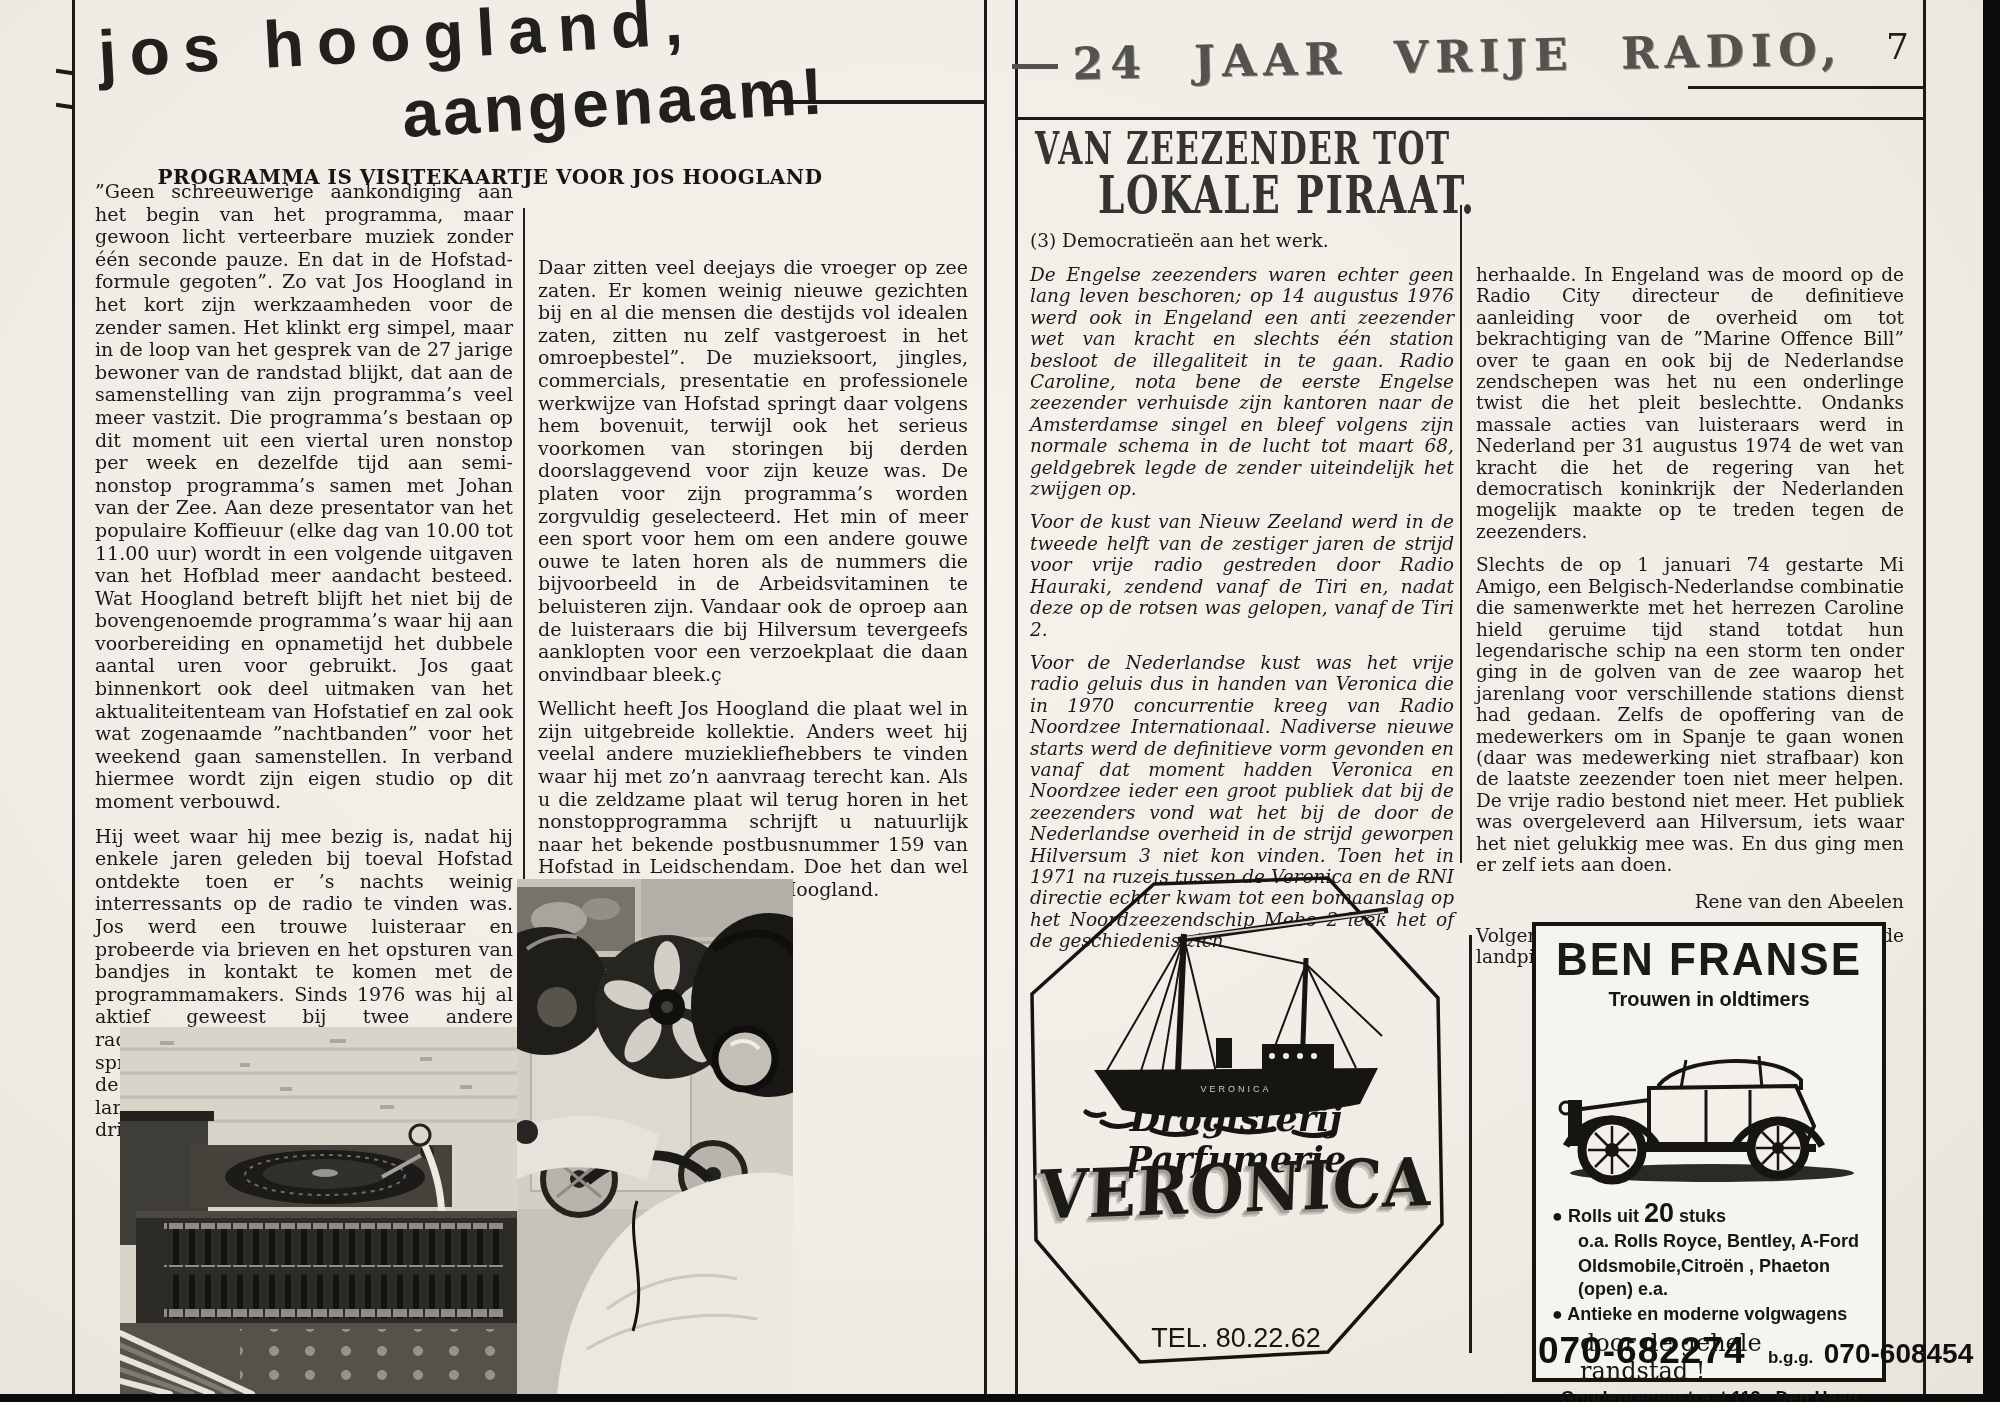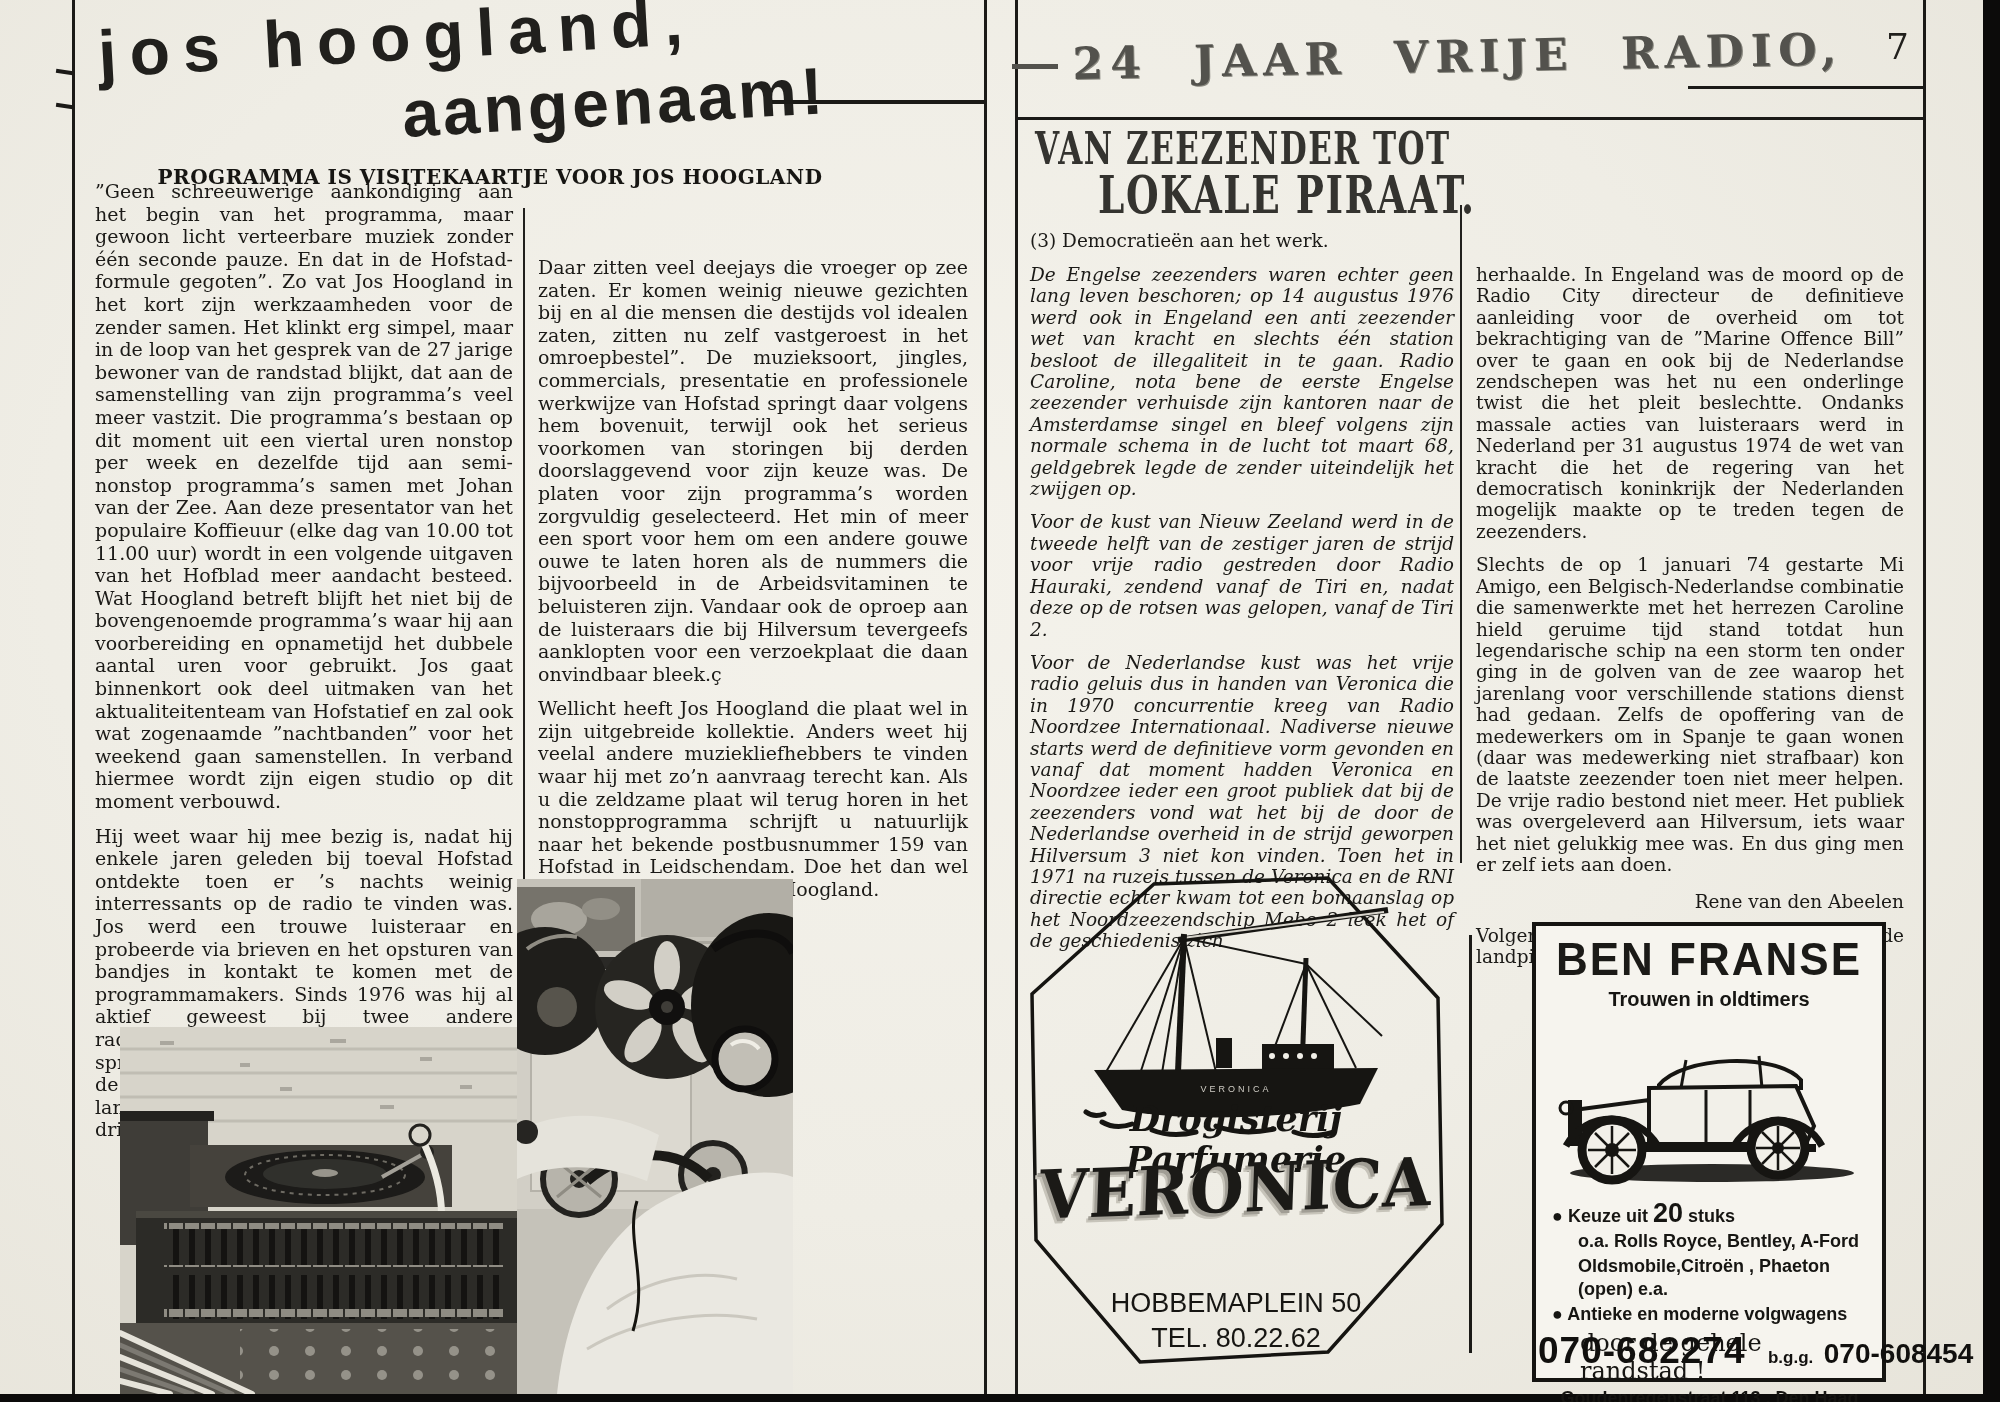--- a/index.html
+++ b/index.html
@@ -272,21 +272,20 @@
           <path d="M 36,236 q 14,8 30,2" fill="none"></path>
           <path d="M 86,244 q 20,8 44,2" fill="none"></path>
           <path d="M 150,240 q 26,10 58,3" fill="none"></path>
           <path d="M 228,246 q 18,7 40,0" fill="none"></path>
           <path d="M 20,226 q 8,6 18,2" fill="none"></path>
         </g>
       </g>
     </svg>
     <div class="tagline">Drogisterij Parfumerie</div>
     <div class="logo">VERONICA</div>
-    <div class="adr" style="top:420px;">HOBBEMAPLEIN 50</div>
     <div class="adr" style="top:455px;">TEL. 80.22.62</div>
   </div>
 
   <div class="benf">
     <div class="title">BEN FRANSE</div>
     <div class="subtitle">Trouwen in oldtimers</div>
 
     <svg width="330" height="160" viewBox="0 0 310 160" style="position:absolute;left:8px;top:104px;">
       <ellipse cx="158" cy="143" rx="142" ry="9" fill="#2b2a27"></ellipse>
       <path d="M 105,55 C 128,26 222,22 247,50 L 247,58 L 105,58 Z" fill="#f2f0e9" stroke="#161512" stroke-width="4"></path>
@@ -319,21 +318,21 @@
             <line x1="202" y1="118" x2="246" y2="118"></line>
           <line x1="208" y1="102" x2="240" y2="134"></line>
             <line x1="240" y1="102" x2="208" y2="134"></line>
         </g>
       </g>
     </svg>
 
     <div class="bullets">
       <div class="row">
         <span>●</span>
-        <span>Keuze uit</span>
+        <span>Rolls uit</span>
         <span class="big-num">20</span>
         <span>stuks</span>
       </div>
       <div class="row ind">o.a. Rolls Royce, Bentley, A-Ford</div>
       <div class="row ind">Oldsmobile,Citroën , Phaeton (open) e.a.</div>
       <div class="row">
         <span>●</span>
         <span>Antieke en moderne volgwagens</span>
       </div>
       <div class="serif-line">door de gehele randstad !</div>

